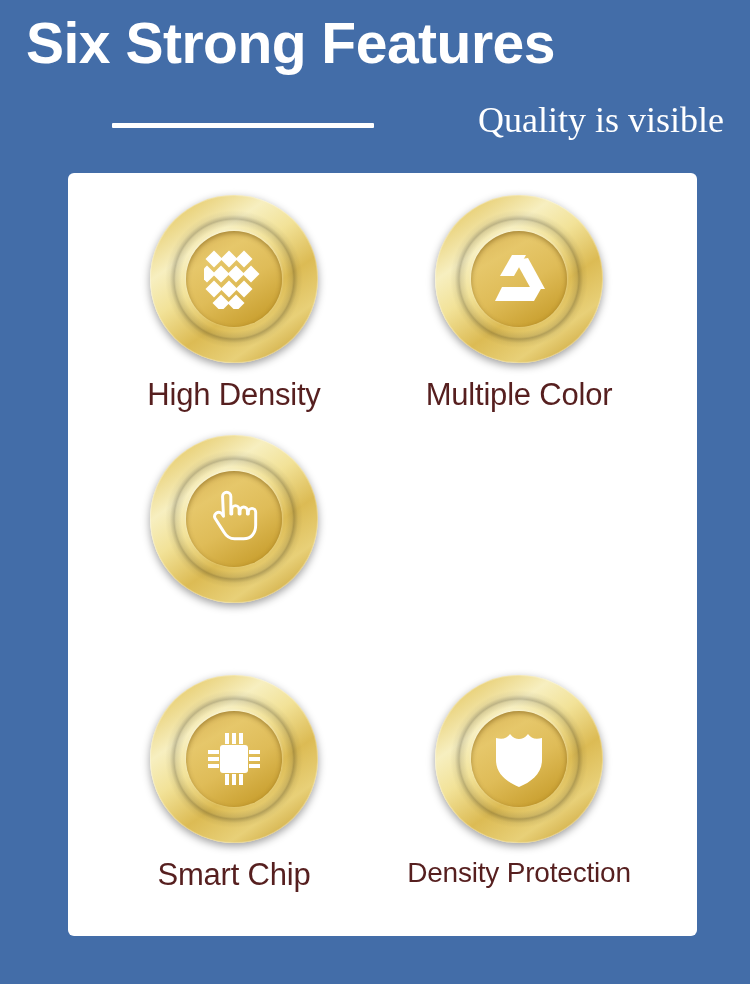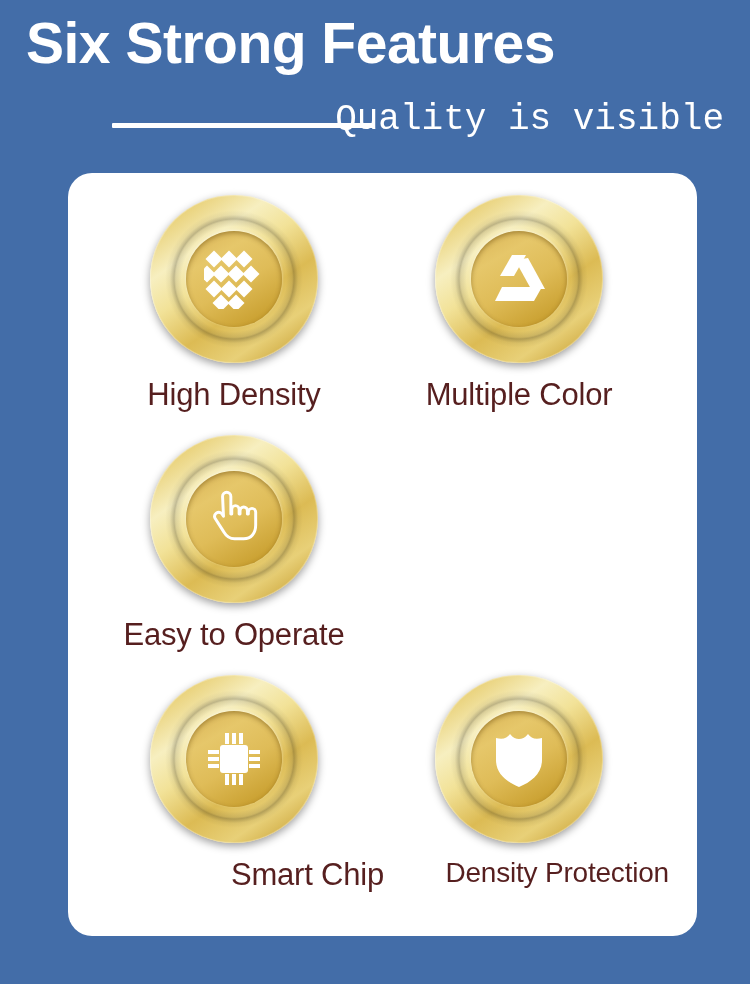--- a/index.html
+++ b/index.html
@@ -52,52 +52,52 @@
     border-radius: 1px;
   }
   .subtitle {
     position: absolute;
     right: 26px;
     top: -4px;
     font-size: 36px;
     font-weight: 400;
     color: #ffffff;
     white-space: nowrap;
-    font-family: Liberation Mono, monospace;
+    font-family: Liberation Serif, serif;
   }
 
   
   .card {
     position: absolute;
     left: 68px;
     top: 173px;
     width: 629px;
     height: 763px;
     background: #ffffff;
-    border-radius: 24px;
+    border-radius: 6px;
   }
 
   .grid {
     position: absolute;
     left: 0;
     top: 0;
     width: 629px;
     height: 763px;
   }
 
   .feature {
     position: absolute;
     width: 300px;
     text-align: center;
   }
   .feature.col-left  { left: 16px; }
   .feature.col-right { left: 301px; }
   .feature.row-1 { top: 22px; }
   .feature.row-2 { top: 262px; }
-  .feature.row-3 { top: 502px; text-align: right; }
+  .feature.row-3 { top: 502px; }
 
   
   .medallion {
     position: relative;
     width: 168px;
     height: 168px;
     margin: 0 auto;
     border-radius: 50%;
     background:
       radial-gradient(circle at 50% 50%,
@@ -219,21 +219,20 @@
     </div>
 
     <div class="feature col-left row-2">
       <div class="medallion">
         <div class="glyph">
           <svg width="50" height="58" viewBox="0 0 50 58">
             <path d="M18 7 a4.5 4.5 0 0 1 9 0 v19 h1 v-5 a4 4 0 0 1 8 0 v5 h1 v-3.5 a4 4 0 0 1 8 0 v3.5 h1 v-2 a4 4 0 0 1 8 0 v14 c0 9 -5 15 -13 15 h-10 c-6 0 -9 -3 -12 -8 l-9 -14 a4.5 4.5 0 0 1 7 -5.5 l2 3 z" transform="translate(-3,0) scale(0.92)" fill="none" stroke="#ffffff" stroke-width="3.2" stroke-linejoin="round" stroke-linecap="round"></path>
           </svg>
         </div>
       </div>
-      <div class="label">Easy to Operate</div>
     </div>
 
 
     <div class="feature col-left row-3">
       <div class="medallion">
         <div class="glyph">
           <svg width="58" height="58" viewBox="0 0 58 58">
             <g fill="#ffffff">
               <rect x="15" y="15" width="28" height="28" rx="3"></rect>
               <rect x="20" y="3" width="4" height="11"></rect>

